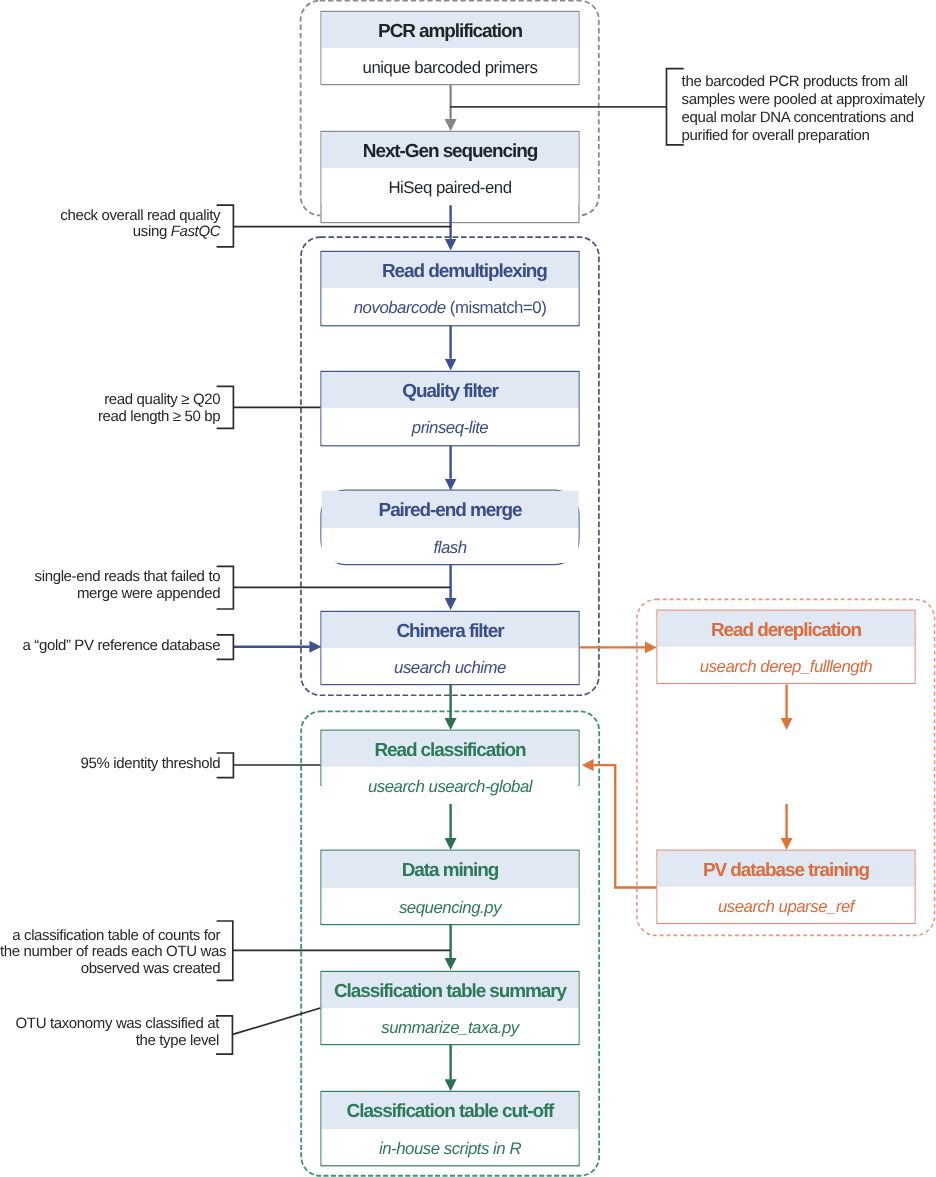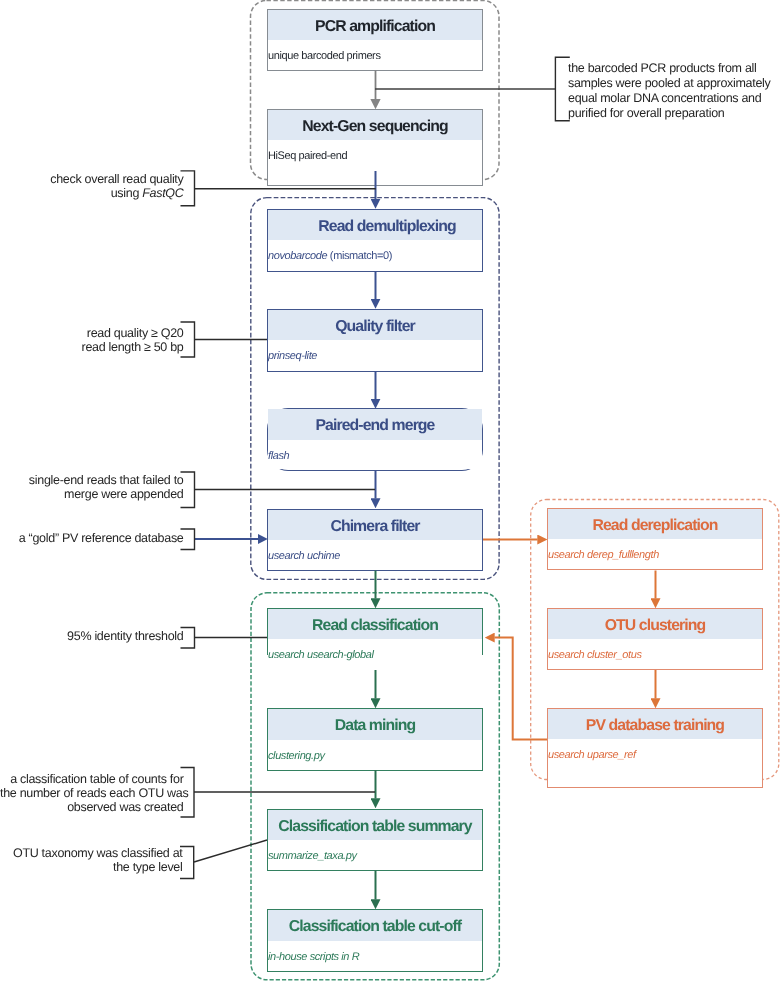--- a/index.html
+++ b/index.html
@@ -6,22 +6,22 @@
   html,body{margin:0;padding:0;background:#ffffff;}
   body{width:780px;height:981px;position:relative;overflow:hidden;
        font-family:"Liberation Sans",sans-serif;
        -webkit-font-smoothing:antialiased;text-rendering:geometricPrecision;}
   #canvas{position:absolute;left:0;top:0;width:780px;height:981px;
           transform:translateZ(0);}
 
   .node{position:absolute;box-sizing:border-box;border-style:solid;border-width:1.3px;background:#fff;}
   .node .hd{box-sizing:border-box;font-weight:bold;text-align:center;background:#dfe8f3;
             white-space:nowrap;font-size:15.8px;letter-spacing:-0.9px;}
-  .node .bd{box-sizing:border-box;background:#ffffff;
-            white-space:nowrap;font-size:11px;letter-spacing:-0.4px;}
+  .node .bd{box-sizing:border-box;background:#ffffff;text-align:center;
+            white-space:nowrap;font-size:14px;letter-spacing:-0.4px;}
 
   .n-gray{border-color:#868c92;}
   .n-gray .hd{color:#1f242b;}
   .n-gray .bd{color:#1f242b;}
 
   .n-blue{border-color:#41558c;}
   .n-blue .hd{color:#3a4d85;}
   .n-blue .bd{color:#3a4d85;}
 
   .n-green{border-color:#338060;}
@@ -85,44 +85,40 @@
     <div class="bd it" style="height:29.8px;line-height:33px;">usearch uchime</div>
   </div>
 
   <div class="node n-green" style="left:267px;top:608.2px;width:216px;height:47px;">
     <div class="hd" style="height:30.2px;line-height:34px;">Read classification</div>
     <div class="bd it" style="height:29.8px;line-height:33px;">usearch usearch-global</div>
   </div>
 
   <div class="node n-green" style="left:267px;top:708.4px;width:216px;height:62.6px;">
     <div class="hd" style="height:30.2px;line-height:34px;">Data mining</div>
-    <div class="bd it" style="height:29.8px;line-height:33px;">clustering.py</div>
+    <div class="bd it" style="height:29.8px;line-height:33px;">sequencing.py</div>
   </div>
 
   <div class="node n-green" style="left:267px;top:808.6px;width:216px;height:62.6px;">
     <div class="hd" style="height:30.2px;line-height:34px;">Classification table summary</div>
     <div class="bd it" style="height:29.8px;line-height:33px;">summarize_taxa.py</div>
   </div>
 
   <div class="node n-green" style="left:267px;top:909.4px;width:216px;height:62.6px;">
     <div class="hd" style="height:30.2px;line-height:34px;">Classification table cut-off</div>
     <div class="bd it" style="height:29.8px;line-height:33px;">in-house scripts in R</div>
   </div>
 
   <div class="node n-orange" style="left:547px;top:507.8px;width:216px;height:62.6px;">
     <div class="hd" style="height:30.2px;line-height:34px;">Read dereplication</div>
     <div class="bd it" style="height:29.8px;line-height:33px;">usearch derep_fulllength</div>
   </div>
 
-  <div class="node n-orange" style="left:547px;top:607.8px;width:216px;height:62.6px;">
-    <div class="hd" style="height:30.2px;line-height:34px;">OTU clustering</div>
-    <div class="bd it" style="height:29.8px;line-height:33px;">usearch cluster_otus</div>
-  </div>
-
-  <div class="node n-orange" style="left:547px;top:707.8px;width:216px;height:80px;">
+
+  <div class="node n-orange" style="left:547px;top:707.8px;width:216px;height:62px;">
     <div class="hd" style="height:30.2px;line-height:34px;">PV database training</div>
     <div class="bd it" style="height:29.8px;line-height:33px;">usearch uparse_ref</div>
   </div>
 
   <svg class="ov" viewBox="0 0 780 981">
     <defs>
       <marker id="ahGray" markerWidth="10.4" markerHeight="10.4" refX="0.2" refY="5.2" orient="auto" markerUnits="userSpaceOnUse">
         <path d="M0,0 L10.4,5.2 L0,10.4 z" fill="#858585"></path>
       </marker>
       <marker id="ahBlue" markerWidth="10" markerHeight="10" refX="0.2" refY="5" orient="auto" markerUnits="userSpaceOnUse">

